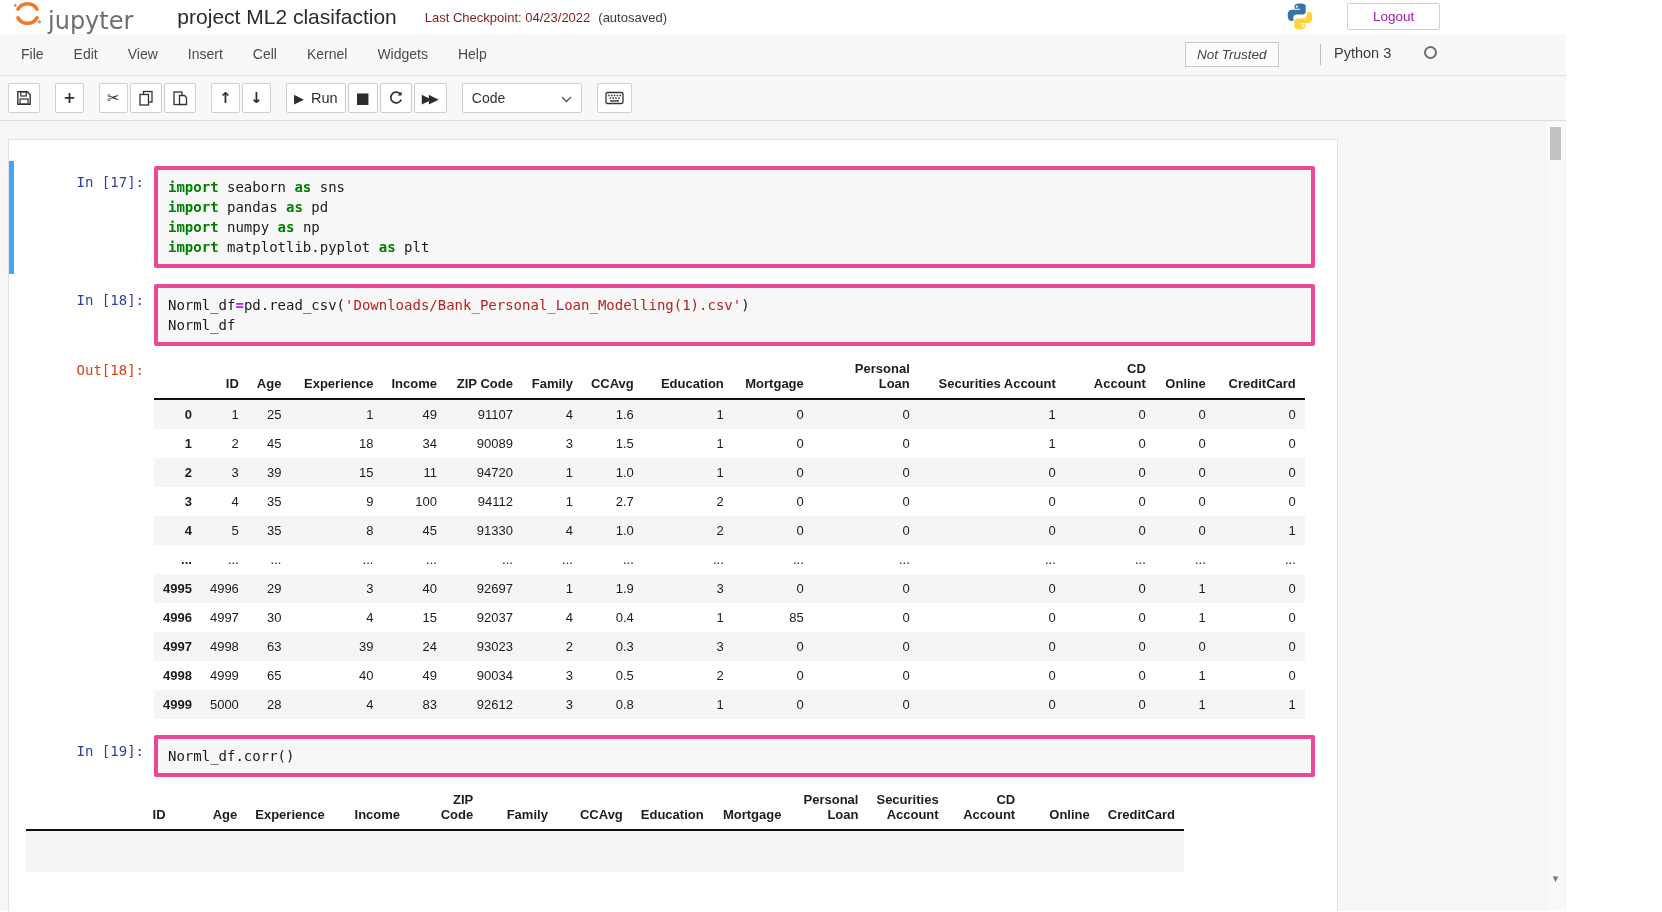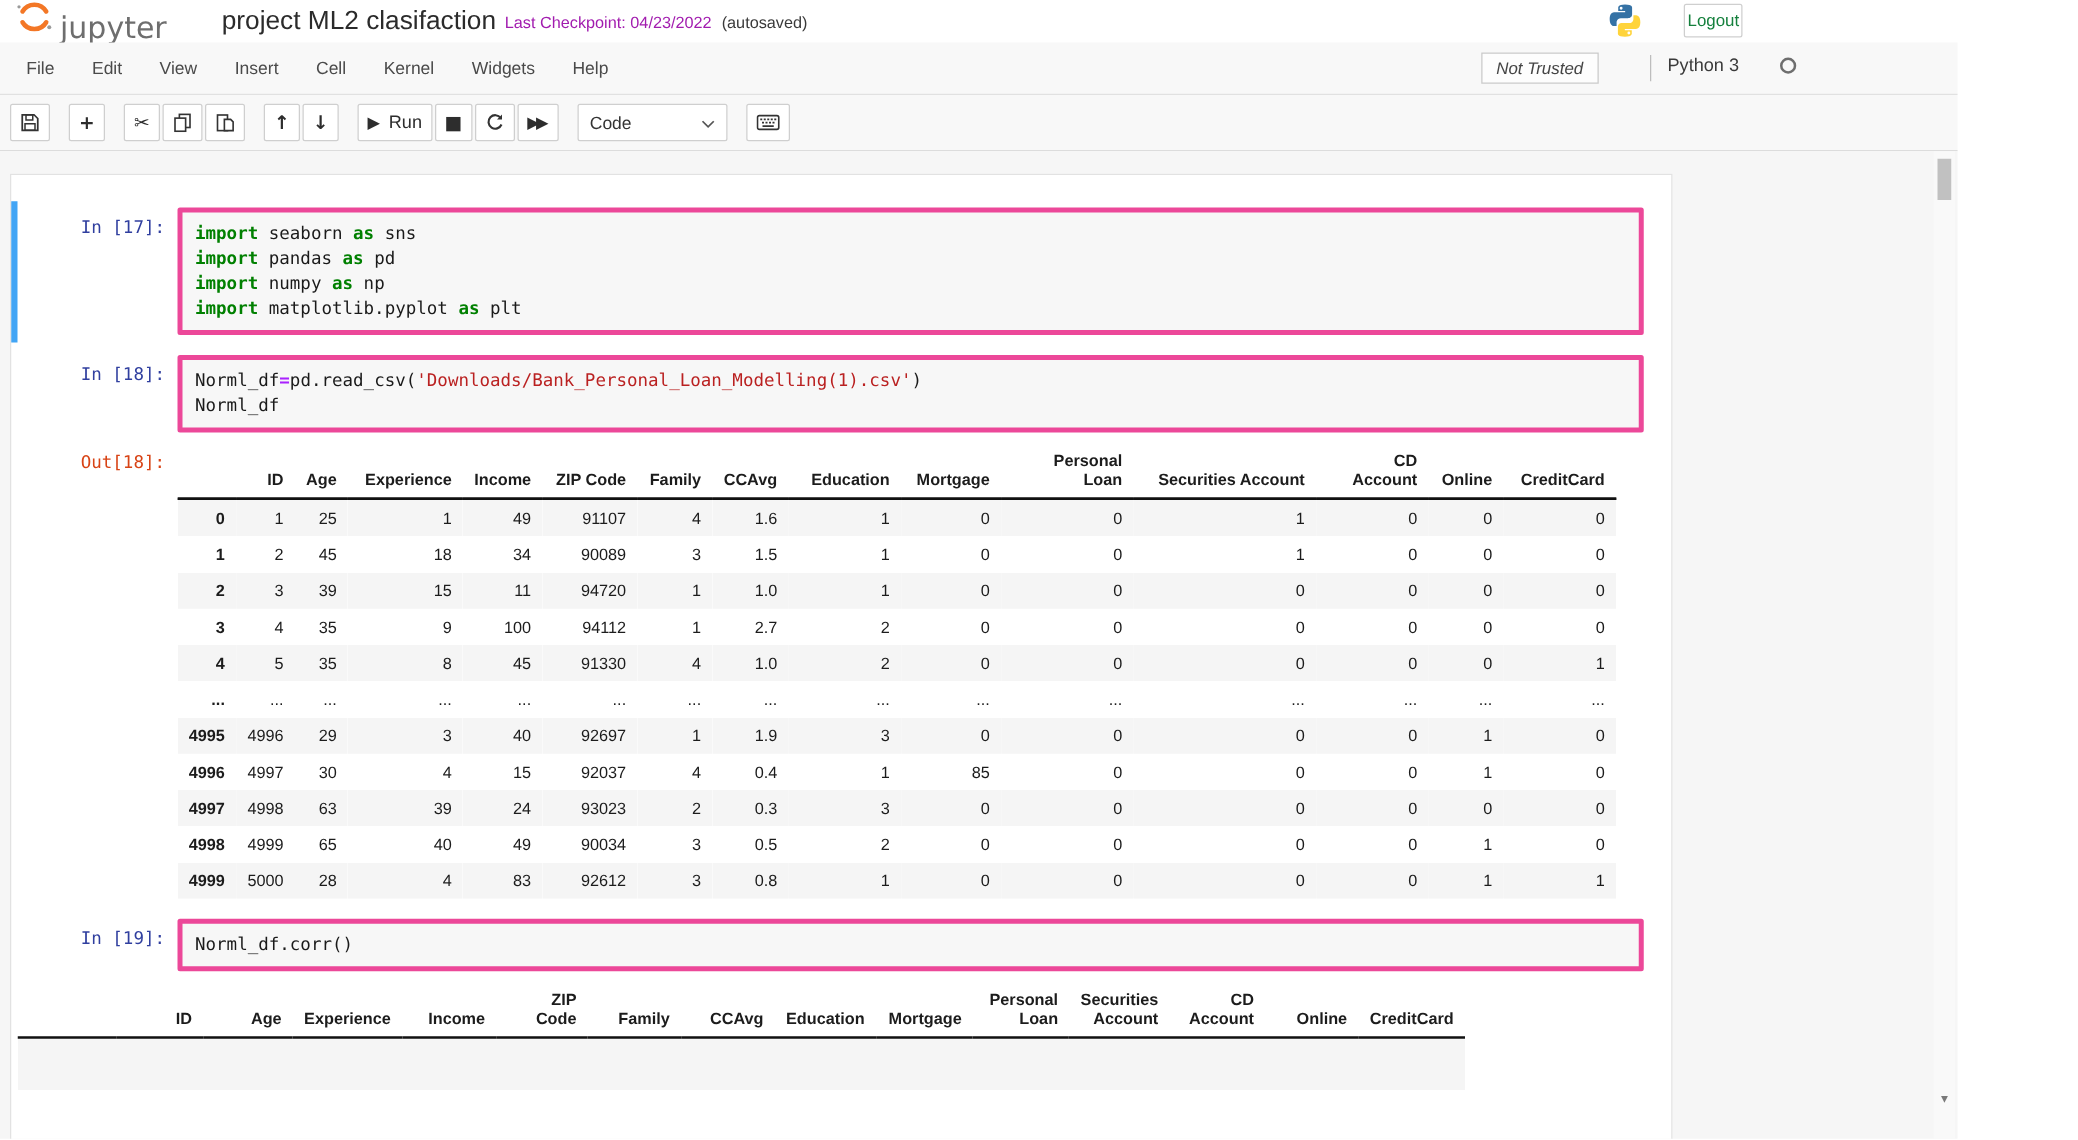--- a/index.html
+++ b/index.html
@@ -6,25 +6,25 @@
   html,body { margin:0; padding:0; }
   body {
     width:1662px; height:912px; overflow:hidden; background:#fff;
     font-family:"Liberation Sans","DejaVu Sans",sans-serif; color:#333;
   }
   
   .header { height:34px; position:relative; background:#fff; display:flex; align-items:center; padding-left:10px; }
   .logo { display:flex; align-items:flex-end; cursor:pointer; }
   .logo-text { font-family:"DejaVu Sans",sans-serif; font-size:24px; color:#6e6e6e; margin-left:4px; line-height:26px; }
   .nb-title { font-size:21px; color:#2b2b2b; margin-left:44px; }
-  .checkpoint { font-size:13px; color:#a21caf; margin-left:7px; }
+  .checkpoint { font-size:13px; color:#7f1d1d; margin-left:28px; }
   .autosave { font-size:13px; color:#3a3a3a; margin-left:8px; }
   .py-logo { position:absolute; left:1283px; top:1px; }
   .logout-btn { position:absolute; left:1347px; top:3px; height:27px; background:#fff;
-    border:1px solid #cfcfcf; border-radius:2px; padding:0 2px; font-size:13.5px; color:#15803d;
+    border:1px solid #cfcfcf; border-radius:2px; padding:0 25px; font-size:13.5px; color:#a21caf;
     display:flex; align-items:center; cursor:pointer; }
   
   .menubar { width:1566px; height:42px; background:#f8f8f8; border-bottom:1px solid #e1e1e1;
     position:relative; display:flex; align-items:stretch; padding-left:6px; }
   .menu-item { padding:0 15px; line-height:41px; font-size:14px; color:#4a4a4a; cursor:pointer; }
   .trust-btn { position:absolute; left:1185px; top:8px; border:1px solid #c9c9c9; background:#fdfdfd;
     padding:4px 11px; font-size:13.5px; color:#444;font-style:italic; }
   .menu-sep { position:absolute; left:1320px; top:10px; width:1px; height:21px; background:#bdbdbd; }
   .kernel-name { position:absolute; left:1334px; top:11px; font-size:14.5px; color:#3a3a3a; }
   .kernel-circle { position:absolute; left:1424px; top:12px; width:13px; height:13px;
@@ -43,21 +43,21 @@
   .glyph-run { font-size:13px; }
   .glyph-stop { font-size:15px; line-height:1; }
   .glyph-arrow { font-size:15px; font-weight:bold; }
   .cell-type-select { width:120px; height:30px; background:#fff; border:1px solid #cfcfcf; border-radius:2px;
     display:flex; align-items:center; justify-content:space-between; padding:0 9px; font-size:14px;
     color:#333; margin-right:15px; cursor:pointer;gap:40px; }
   
   .site { width:1566px; height:790px; background:#f6f6f6; position:relative; overflow:hidden; }
   .container { position:absolute; left:8px; top:18px; width:1330px; min-height:900px; background:#fff;
     border:1px solid #e2e2e2; padding:21px 0 40px 0; }
-  .cell { border-left:5px solid transparent; padding:5px 6px 6px 0; margin-bottom:5px; }
+  .cell { border-left:5px solid transparent; padding:5px 6px 6px 12px; margin-bottom:5px; }
   .cell.selected { border-left-color:#42a5f5; }
   .inrow, .outrow { display:flex; width:100%; }
   .prompt { width:128px; flex:none; text-align:right; padding:8px 10px 0 0;
     font-family:"DejaVu Sans Mono",monospace; font-size:14px; white-space:pre; }
   .prompt.in  { color:#303f9f; }
   .prompt.out { color:#d84315; padding-top:16px; }
   .inputbox { flex:1; margin-right:16px; border:4px solid #ec4899; background:#f7f7f7; border-radius:2px;
     padding:7px 10px; font-family:"DejaVu Sans Mono",monospace; font-size:14px; line-height:20px; color:#111; }
   .code-line { min-height:20px; white-space:pre; }
   .tok-kw { color:#008000; font-weight:bold; }

